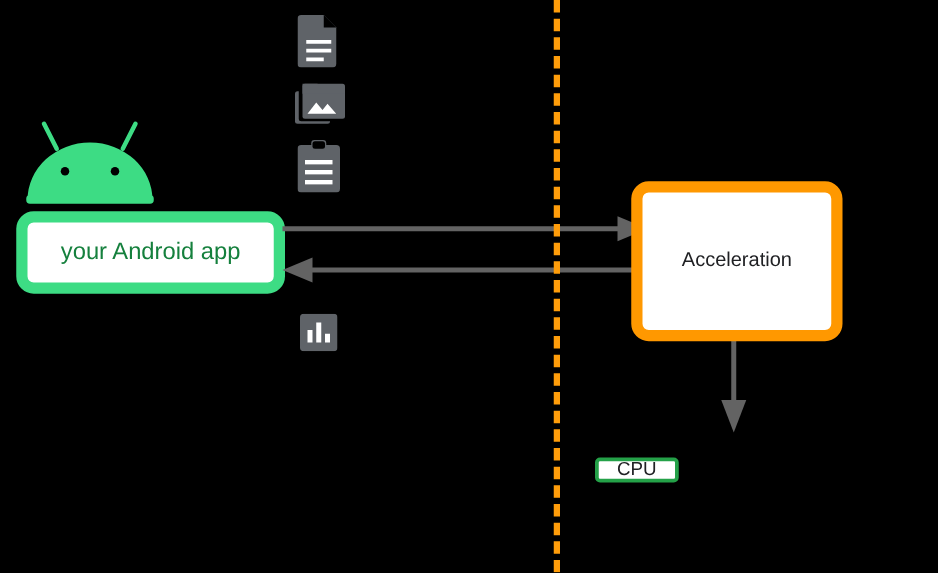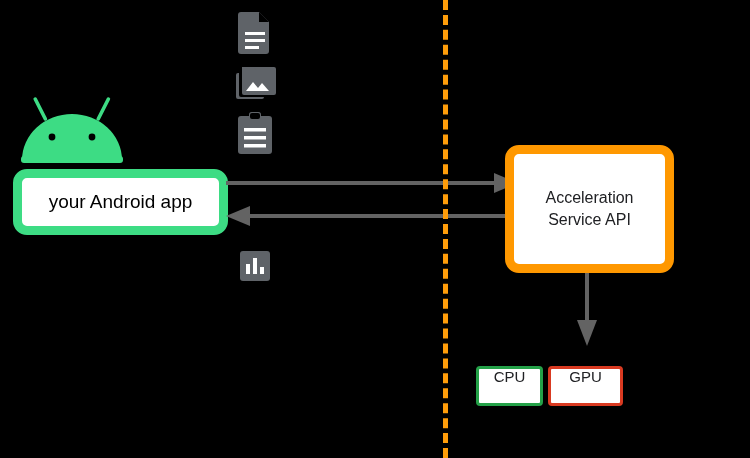--- a/index.html
+++ b/index.html
@@ -35,21 +35,21 @@
     background: #FFFFFF;
     border: 9px solid #3DDC84;
     border-radius: 14px;
     box-sizing: border-box;
     display: flex;
     align-items: center;
     justify-content: center;
   }
   .client-box .box-label {
     font-size: 19px;
-    color: #000000;
+    color: #15803d;
     line-height: 1.2;
     text-align: center;
     white-space: nowrap;
   }
 
   
   .service-box {
     position: absolute;
     left: 505px;
     top: 145px;
@@ -96,25 +96,25 @@
     height: 42px;
   }
   #icon-document  { left: 238px; top: 12px;  }
   #icon-photos    { left: 236px; top: 63px;  width: 40px; height: 40px; }
   #icon-clipboard { left: 238px; top: 112px; }
   #icon-chart     { left: 240px; top: 251px; width: 30px; height: 30px; }
 
   
   .chip {
     position: absolute;
-    height: 40px;
+    height: 20px;
     background: #FFFFFF;
     box-sizing: border-box;
     display: flex;
-    align-items: flex-start;
+    align-items: flex-end;
     justify-content: center;
     border-radius: 4px;
   }
   .chip .chip-label {
     font-size: 15px;
     color: #202124;
     line-height: 1;
   }
   #chip-cpu {
     left: 476px; top: 366px; width: 67px;
@@ -190,24 +190,20 @@
   <svg class="arrow-svg" id="arrow-delegate" viewBox="0 0 24 100" xmlns="http://www.w3.org/2000/svg">
     <line x1="12" y1="0" x2="12" y2="76" stroke="#636363" stroke-width="4"></line>
     <path d="M12 100 L2 74 L22 74 Z" fill="#636363"></path>
   </svg>
 
   <div class="boundary-line"></div>
 
   <div class="service-box">
     <span class="box-label">
       <span>Acceleration</span><br>
-      <span>Service API</span>
     </span>
   </div>
 
   <div class="chip" id="chip-cpu">
     <span class="chip-label">CPU</span>
   </div>
-  <div class="chip" id="chip-gpu">
-    <span class="chip-label">GPU</span>
-  </div>
 
 </div>
 
 </body></html>

